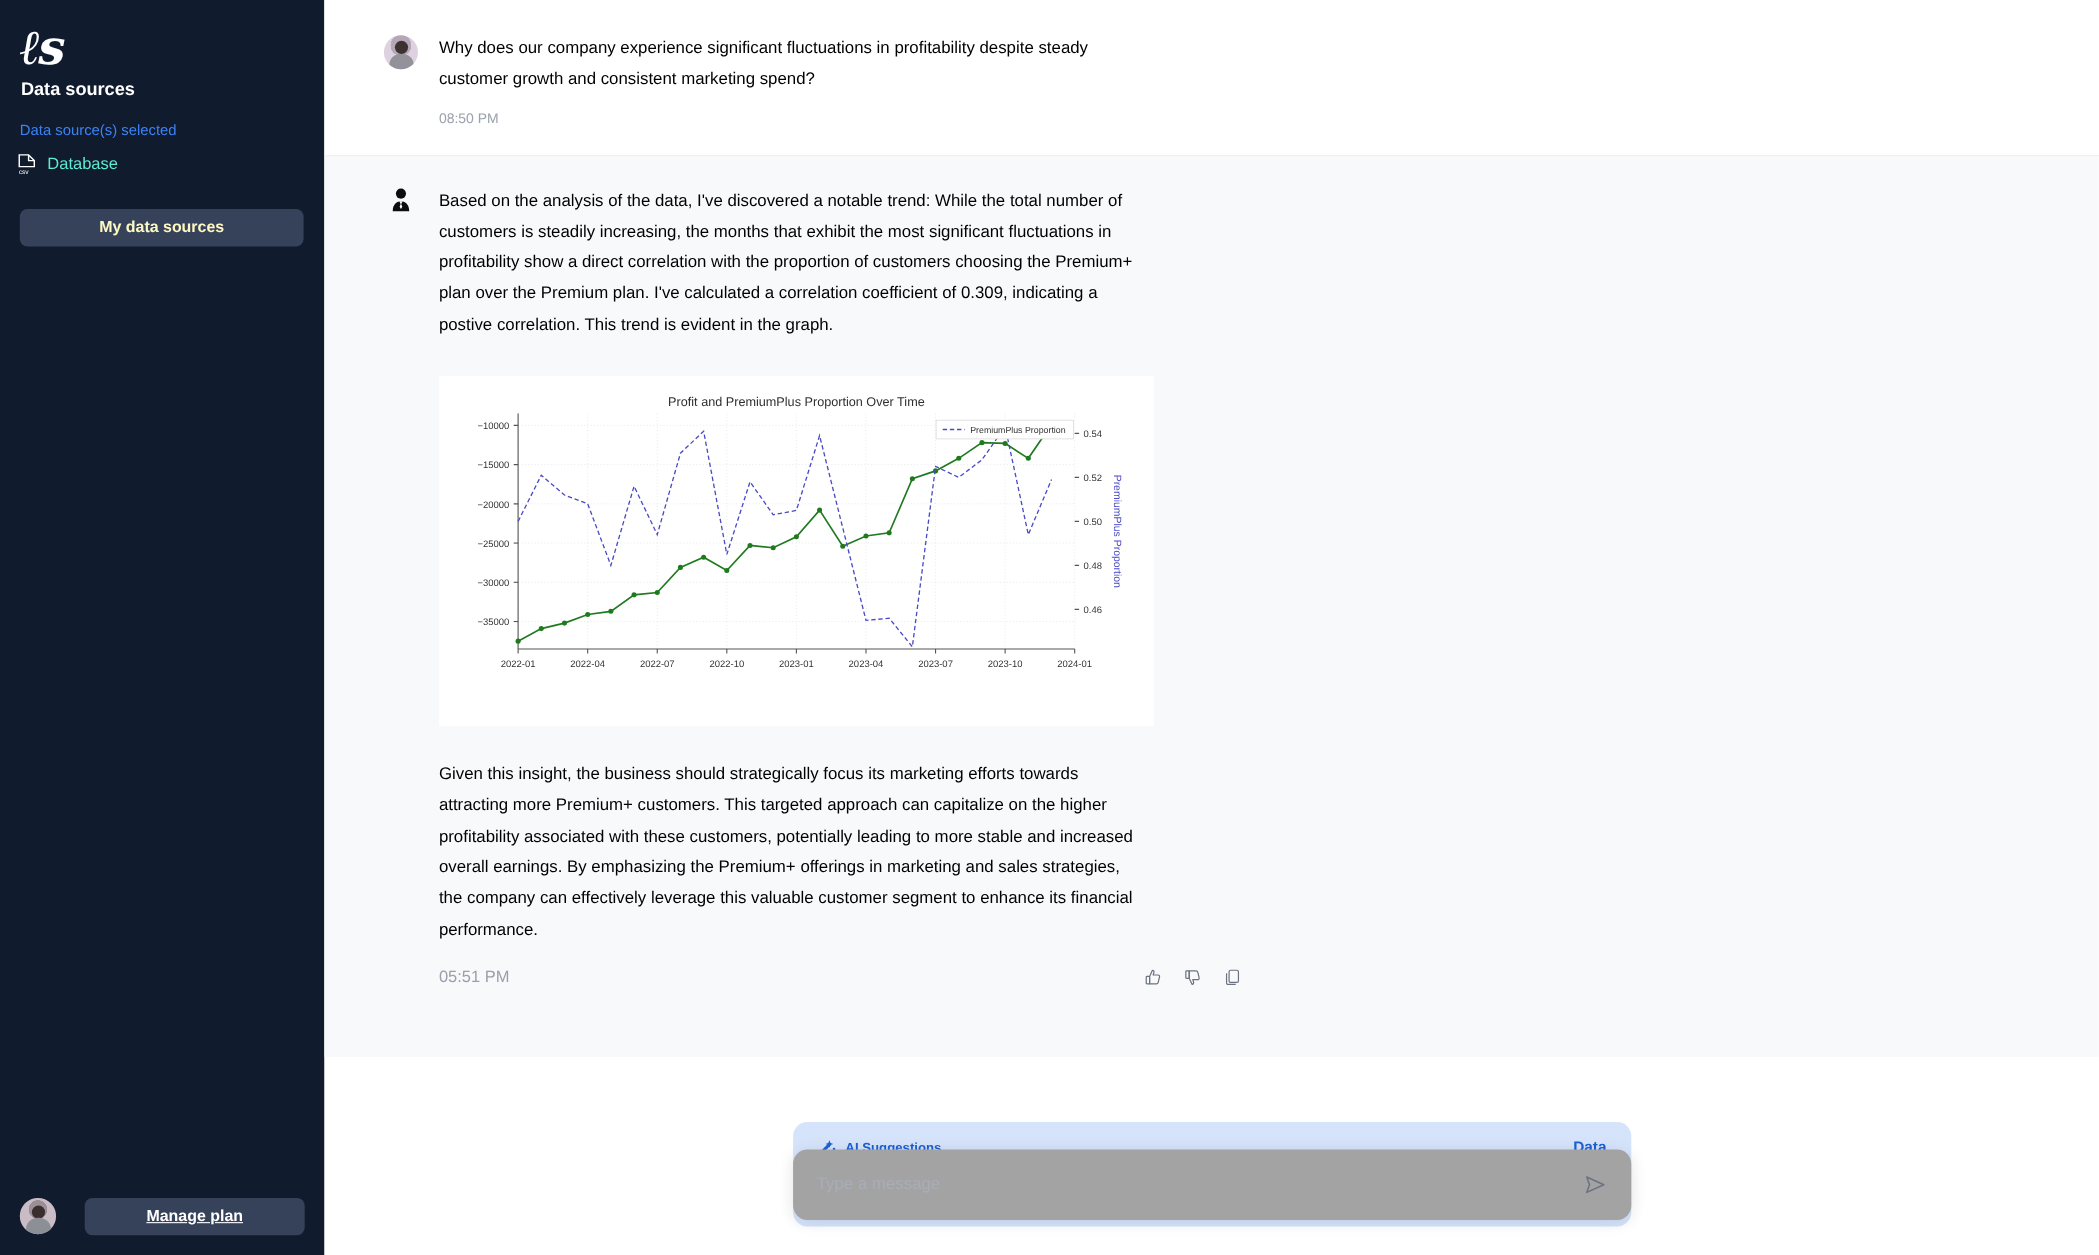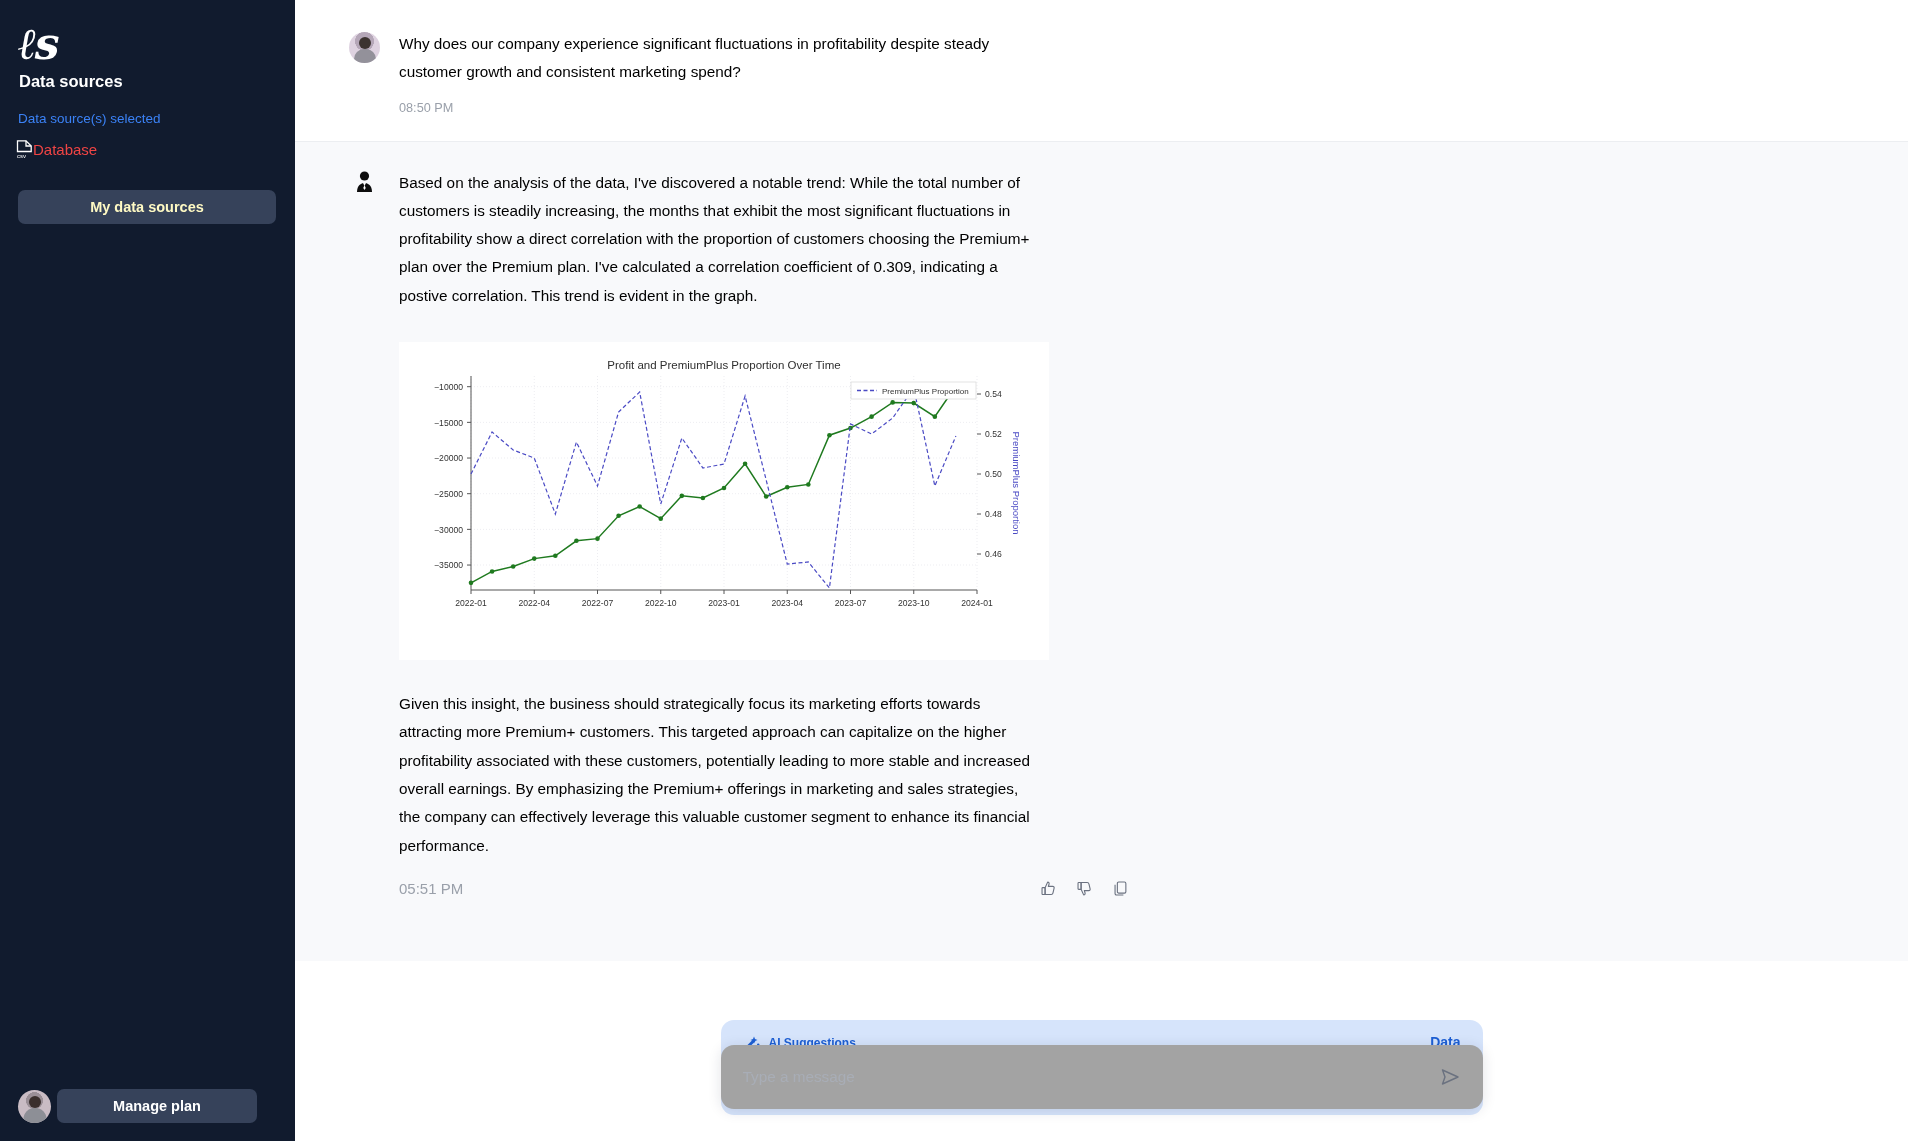--- a/index.html
+++ b/index.html
@@ -30,36 +30,36 @@
   .sb-title {
     position: absolute; left: 19px; top: 72px;
     font-size: 16.5px; font-weight: 700; color: #ffffff;
   }
   .sb-sub {
     position: absolute; left: 18px; top: 111px;
     font-size: 13.5px; color: #3b82f6;
   }
   .sb-ds {
     position: absolute; left: 16px; top: 140px;
-    display: flex; align-items: center; 
-    font-size: 15px; color: #ef4444;
+    display: flex; align-items: center; gap: 10px;
+    font-size: 15px; color: #5eead4;
   }
   .csv-ico { width: 17px; height: 19px; display:block; }
   .sb-btn {
     position: absolute; left: 18px; top: 190px;
     width: 258px; height: 34px;
     background: #36425a; border-radius: 7px;
     color: #fef9c3; font-size: 14.5px; font-weight: 700;
     display: flex; align-items: center; justify-content: center;
     border: none; cursor: pointer;
     font-family: "Liberation Sans", sans-serif;
   }
   .sb-bottom {
     position: absolute; left: 18px; bottom: 18px;
-    display: flex; align-items: center; gap: 6px;
+    display: flex; align-items: flex-start; gap: 26px; text-decoration: underline;
   }
   .avatar {
     width: 33px; height: 33px; border-radius: 50%;
     background: radial-gradient(circle at 50% 32%, #9a8f96 0 30%, #c9bcc4 31% 100%);
     position: relative; overflow: hidden; flex: 0 0 33px;
   }
   .avatar::before {
     content: ""; position: absolute; left: 50%; top: 20%;
     width: 12px; height: 12px; border-radius: 50%;
     background: #3a2f2c; transform: translateX(-50%);

